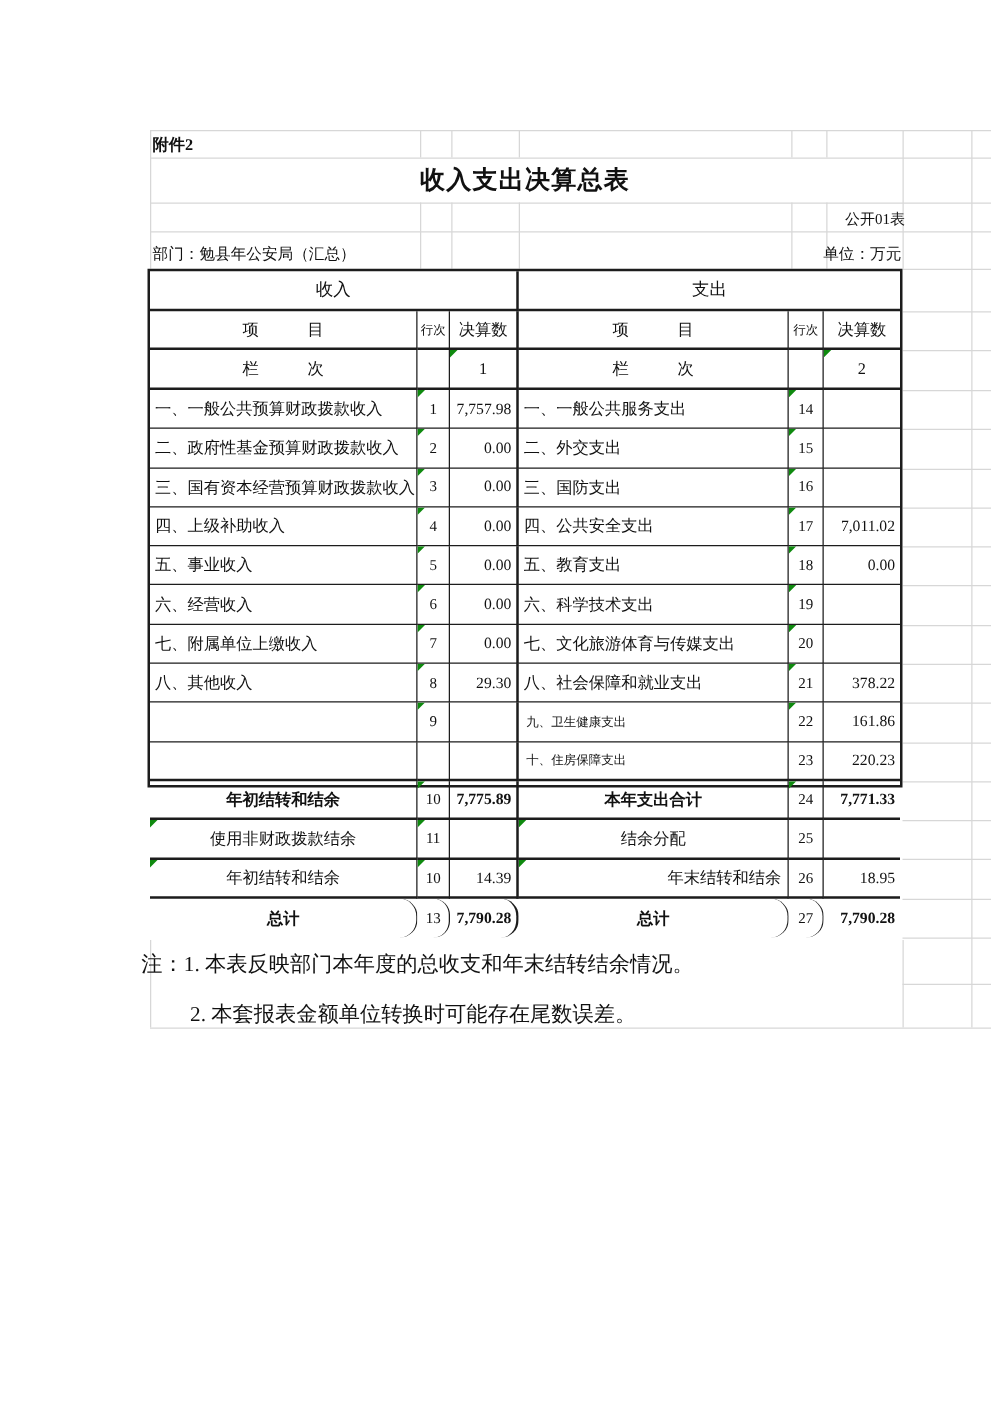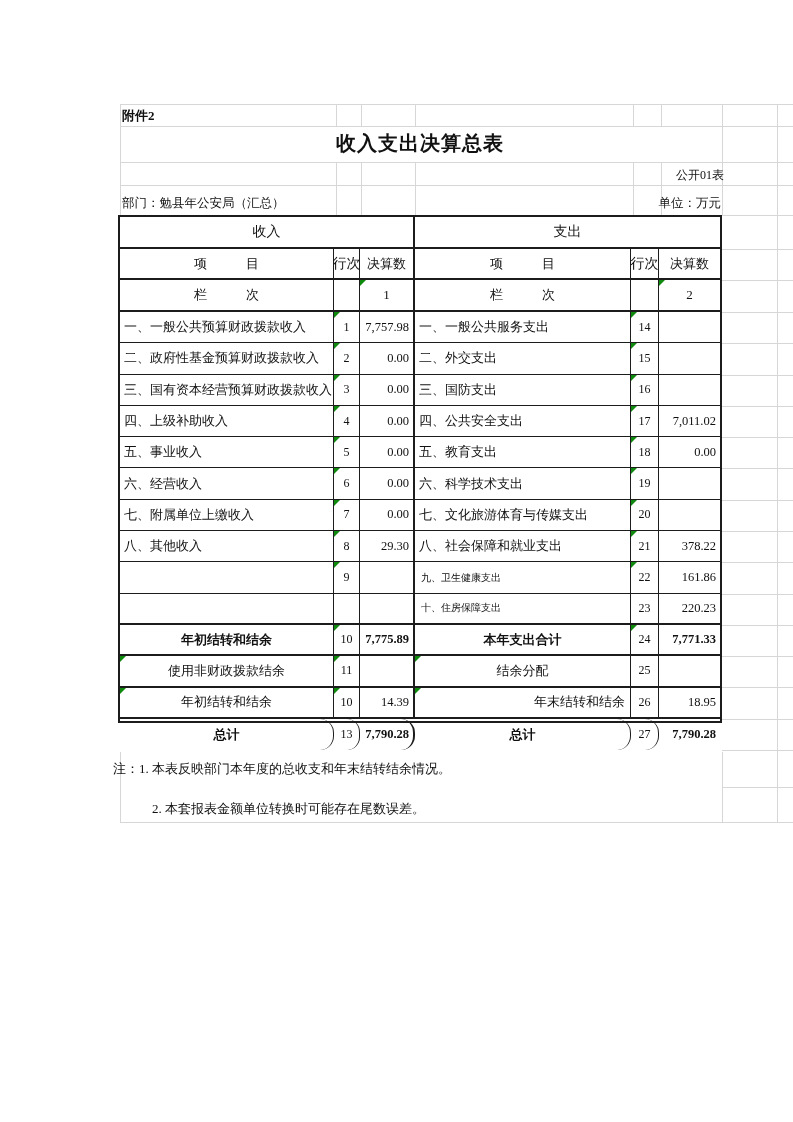--- a/index.html
+++ b/index.html
@@ -14,46 +14,46 @@
 
   
   .attachment { position:absolute; left:122px; top:107px; font-size:13px; font-weight:bold; }
   .title { position:absolute; left:118px; top:130px; width:604px; text-align:center;
            font-size:20px; font-weight:bold; letter-spacing:1px; }
   .table-code { position:absolute; right:69px; top:167px; font-size:12px; }
   .dept { position:absolute; left:122px; top:195px; font-size:12.5px; }
   .unit { position:absolute; right:72px; top:195px; font-size:12.5px; }
 
   
-  .xtable { position:absolute; left:118px; top:215px; width:604px; height:508px;
+  .xtable { position:absolute; left:118px; top:215px; width:604px; height:415px;
             display:grid; background:#fff; border:2px solid #1c1c1c;
             grid-template-columns:214px 26px 55px 216px 28px 61px;
             grid-template-rows:32px 31px 32px repeat(14, 31.3px); }
   .cell { position:relative; display:flex; align-items:center; overflow:hidden;
           border-right:1px solid #1c1c1c; border-bottom:1px solid #1c1c1c;
           font-size:13px; white-space:nowrap; }
   .cell.lastcol { border-right:none; }
   .cell.lastrow { border-bottom:none;border-radius:14px; }
   .cell.mid { border-right:2px solid #1c1c1c; }
   .cell.b2 { border-bottom:2px solid #1c1c1c; }
   .hdr { justify-content:center; }
   .sec { font-size:14px; }
-  .small-hdr { font-size:14px; }
+  .small-hdr { font-size:10px; }
   .item { justify-content:flex-start; padding-left:4px; }
   .item.ctr { justify-content:center; padding-left:0; }
   .item.rt { justify-content:flex-end; padding-right:5px; padding-left:0; }
   .item.small { font-size:10px; padding-left:6px; }
   .bold { font-weight:bold; }
   .lineno { justify-content:center; font-size:12px; }
   .val { justify-content:flex-end; padding-right:4px; font-size:12.5px; }
   .tri::before { content:""; position:absolute; left:0; top:0; width:0; height:0;
                  border-top:6px solid #0f8a0f; border-right:6px solid transparent; }
 
   
-  .note { position:absolute; font-size:13px; }
+  .note { position:absolute; font-size:17px; }
   .note1 { left:113px; top:760px; }
   .note2 { left:152px; top:800px; }
 </style>
 </head>
 <body>
 
 <div class="page">
 
   <div id="bg-grid">
       <div class="vline" style="left: 120px; top: 104px; height: 111px;"></div>

